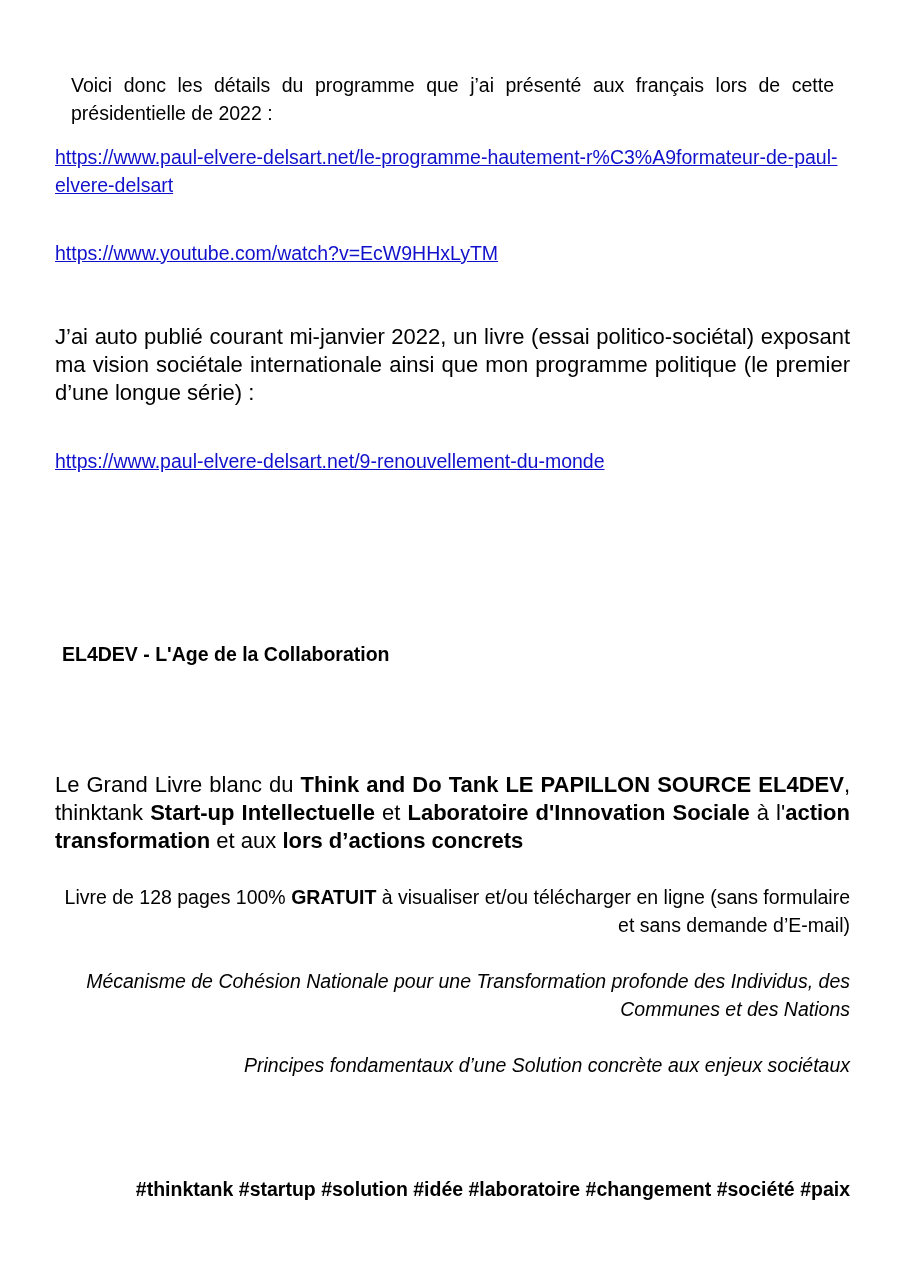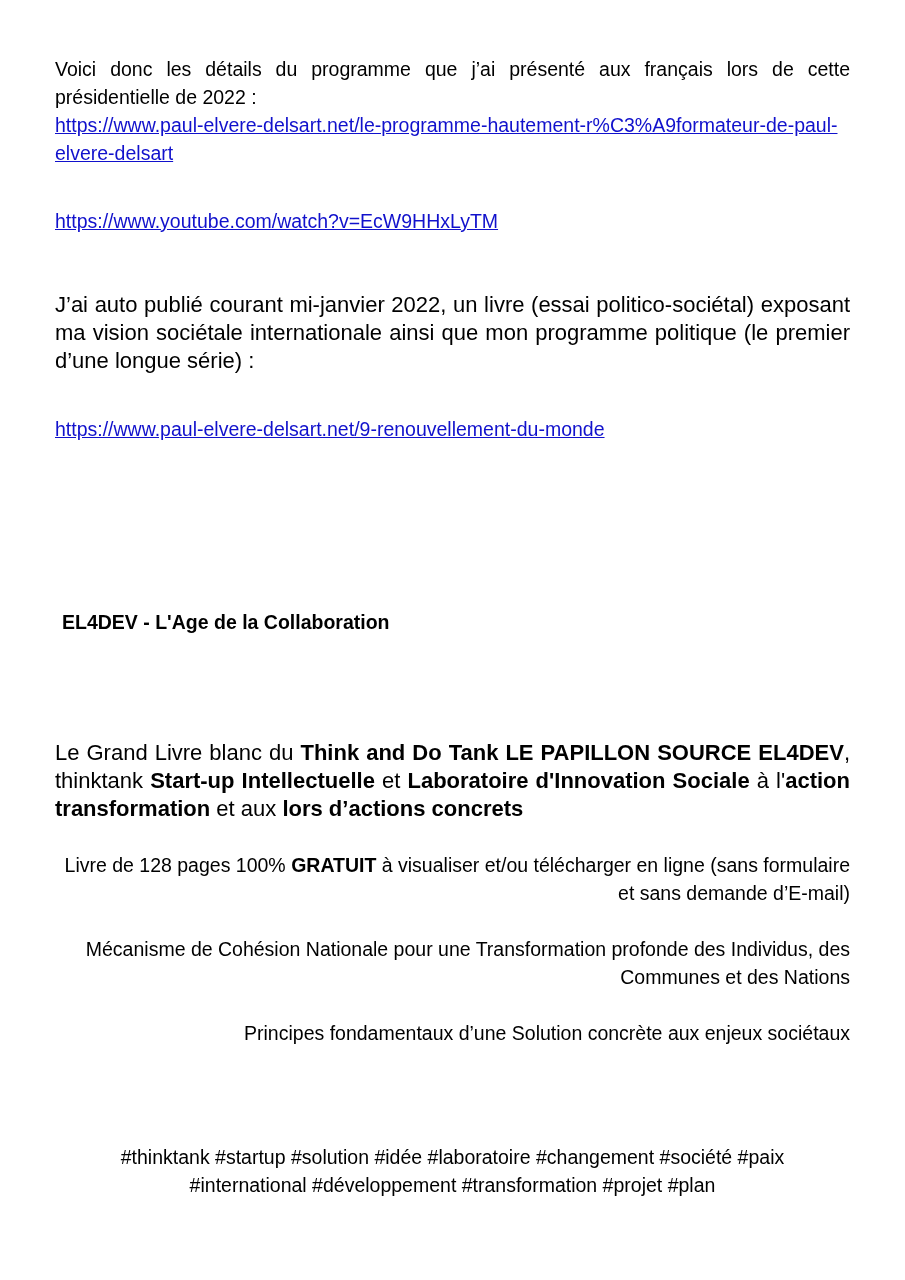--- a/index.html
+++ b/index.html
@@ -19,21 +19,21 @@
     width: 905px;
     height: 1280px;
     box-sizing: border-box;
     padding: 55px 55px 0 55px;
     overflow: hidden;
   }
   .body-text {
     font-size: 19.5px;
     line-height: 28px;
     text-align: justify;
-    margin: 0;
+    margin: 16px;
     color: #000000;
   }
   .link-wrap {
     text-align: left;
   }
   .link-para {
     font-size: 19.5px;
     line-height: 28px;
     color: #1111CC;
     text-decoration: underline;
@@ -57,27 +57,28 @@
     text-align: right;
     margin: 0;
   }
   .p-just {
     font-size: 22px;
     line-height: 28px;
     text-align: justify;
     margin: 0;
   }
   .ital {
+    font-style: italic;
   }
   b, .bold { font-weight: bold; }
   .hashtags {
     font-size: 19.5px;
     line-height: 28px;
-    font-weight: normal;
-    text-align: center;
+    font-weight: bold;
+    text-align: right;
     margin: 0;
   }
 </style>
 </head>
 <body>
 
 <div class="page">
 
   <p class="body-text">Voici donc les détails du programme que j’ai présenté aux français lors de cette présidentielle de 2022 :</p>
 
@@ -120,20 +121,19 @@
   <p class="p-left ital">Mécanisme de Cohésion Nationale pour une Transformation profonde des Individus, des Communes et des Nations</p>
 
   <div class="spacer-sm"></div>
 
   <p class="p-left ital">Principes fondamentaux d’une Solution concrète aux enjeux sociétaux</p>
 
   <div class="spacer-lg"></div>
   <div class="spacer-md"></div>
 
   <p class="hashtags">#thinktank #startup #solution #idée #laboratoire #changement #société #paix</p>
-  <p class="hashtags">#international #développement #transformation #projet #plan</p>
 
   <div class="spacer-lg"></div>
   <div class="spacer-sm"></div>
 
   <p class="p-left">« Bienvenue dans un voyage fascinant à travers les initiatives révolutionnaires du Think</p>
 
 </div>
 
 </body></html>

